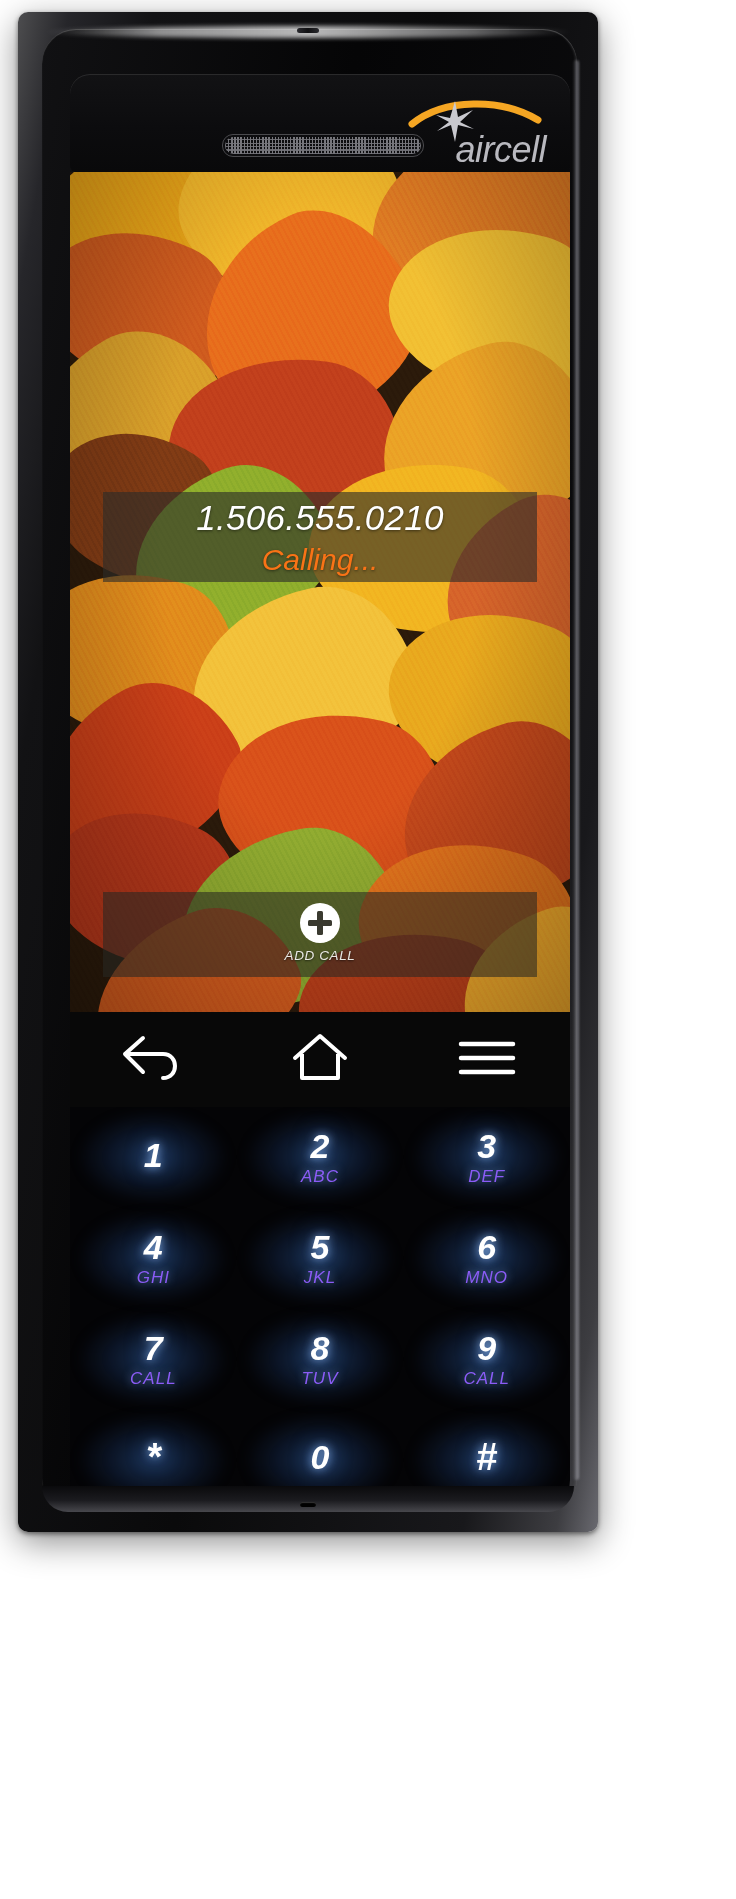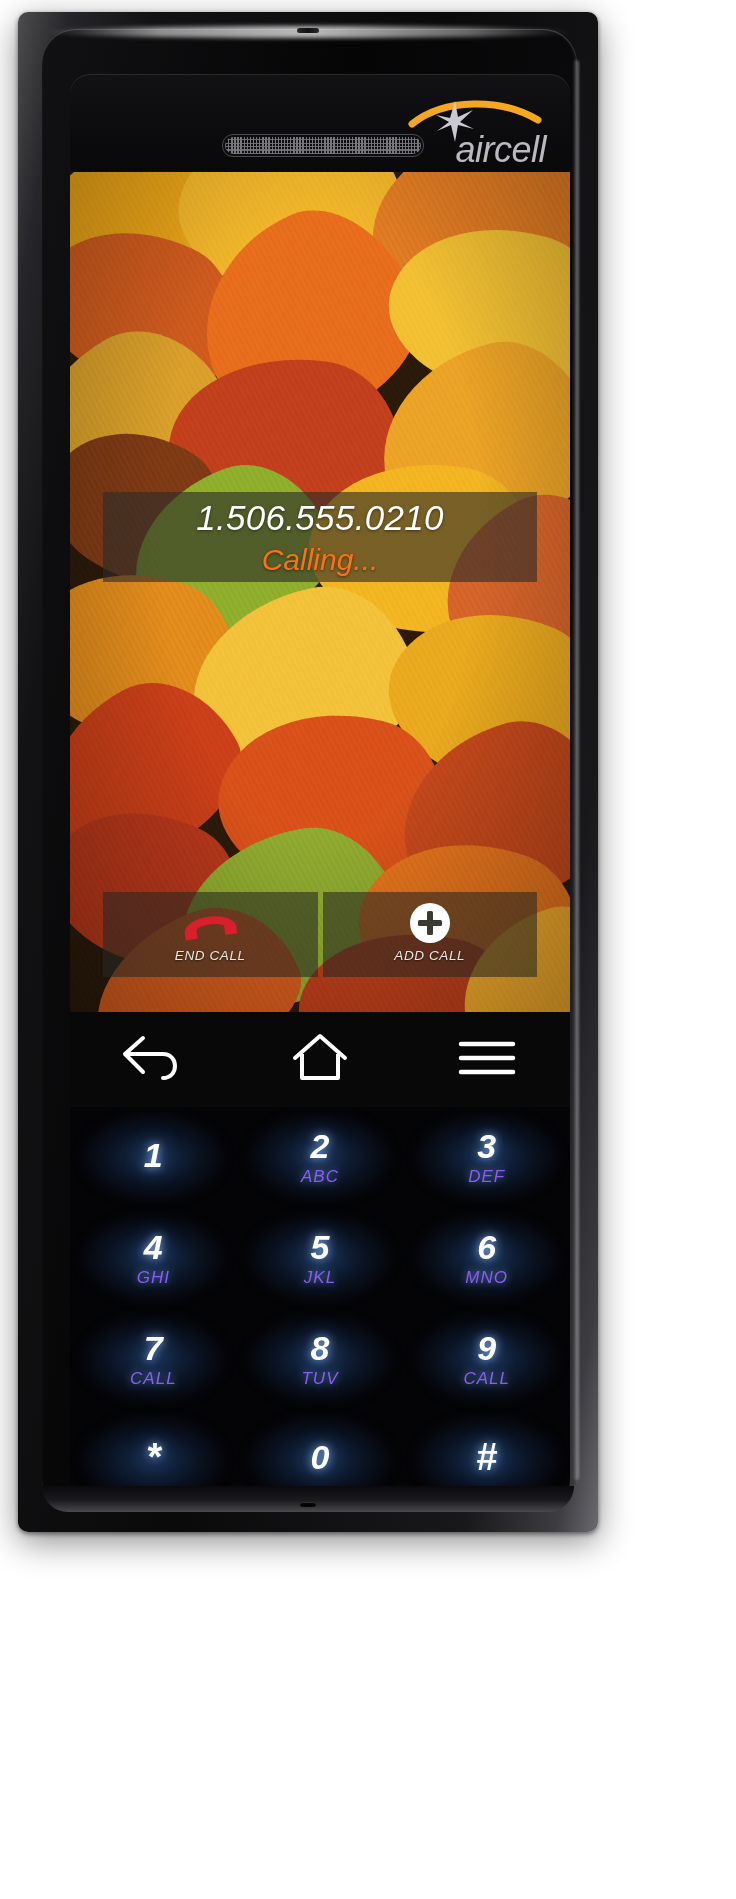--- a/index.html
+++ b/index.html
@@ -213,29 +213,20 @@
     </div>
     <div id="wall-vignette"></div>
 
     <div id="call-overlay">
       <div id="call-number">1.506.555.0210</div>
       <div id="call-status">Calling...</div>
     </div>
 
     <div id="call-controls">
 
-      <div class="call-btn">
-        <span class="glyph">
-          <svg width="60" height="38" viewBox="0 0 60 38">
-            <path d="M4 27 C 4 8, 56 8, 56 27 L 56 33 L 44 33 L 44 25
-                     C 44 19, 16 19, 16 25 L 16 33 L 4 33 Z" fill="#d81f2a" transform="rotate(-8 30 22)"></path>
-          </svg>
-        </span>
-        <span class="call-label">END CALL</span>
-      </div>
 
 
 
       <div class="call-btn">
         <span class="glyph">
           <svg width="44" height="44" viewBox="0 0 44 44">
             <circle cx="22" cy="22" r="20" fill="#ffffff"></circle>
             <rect x="19" y="10" width="6" height="24" rx="1.5" fill="#3a3a30"></rect>
             <rect x="10" y="19" width="24" height="6" rx="1.5" fill="#3a3a30"></rect>
           </svg>

